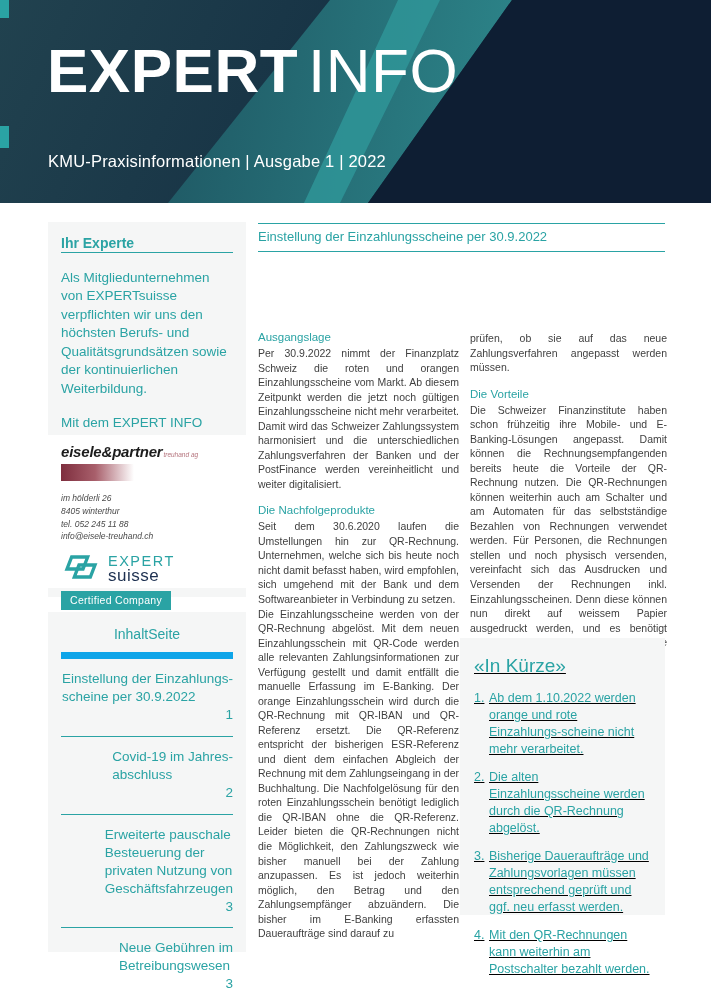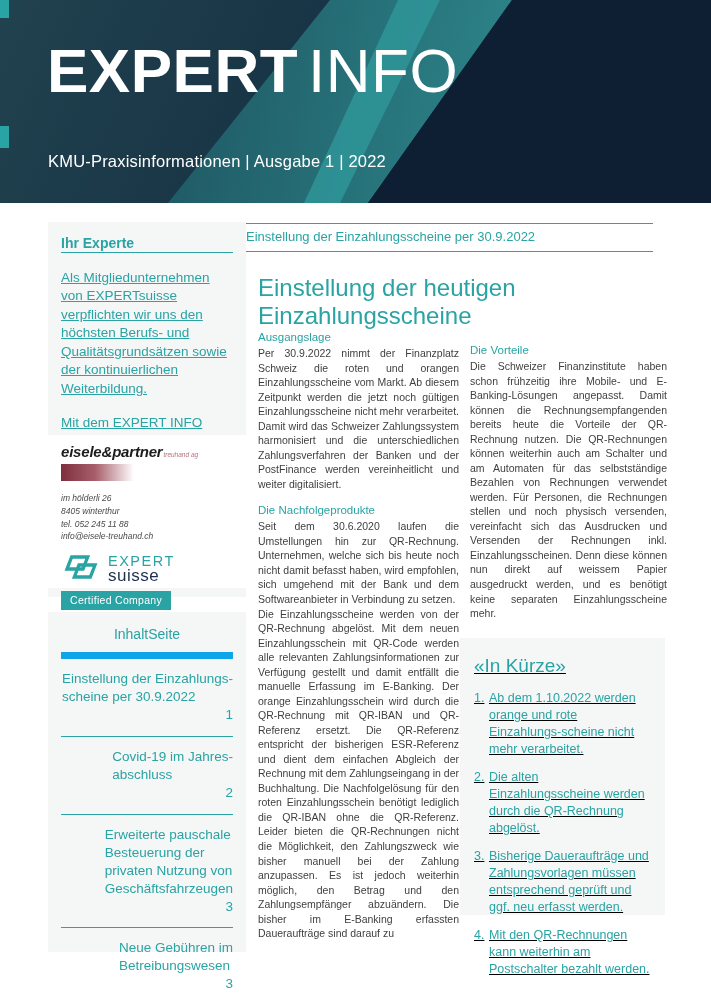--- a/index.html
+++ b/index.html
@@ -22,21 +22,21 @@
   .masthead{position:absolute;left:47px;top:40px;color:#fff;font-size:62px;line-height:1;letter-spacing:.5px;white-space:nowrap;}
   .masthead .b{font-weight:700;}
   .masthead .l{font-weight:300;margin-left:10px;}
   .hdr-sub{position:absolute;left:48px;top:152px;color:#fff;font-size:16.5px;font-weight:400;letter-spacing:.2px;}
 
   
   .graybox{position:absolute;background:#f5f6f6;}
   .box-expert{left:48px;top:222px;width:198px;height:375px;}
   .box-inner{padding:10px 13px 0;}
   .side-h{color:#2aa3a4;font-size:14px;padding:3px 0 1px;border-bottom:1px solid #2aa3a4;margin:0;font-weight:700;}
-  .side-p{color:#2aa3a4;font-size:13.5px;line-height:1.37;margin:16px 0 0;font-weight:400;text-decoration:underline;}
+  .side-p{color:#2aa3a4;font-size:13.5px;line-height:1.37;margin:16px 0 0;font-weight:400;}
 
   .logo-panel{position:absolute;left:0;top:213px;width:198px;height:153px;background:#fff;padding:8px 13px;box-sizing:border-box;}
   .ep-word{font-style:italic;font-weight:700;color:#1c1c1c;font-size:15px;letter-spacing:-.2px;white-space:nowrap;}
   .ep-suffix{font-style:italic;font-weight:400;color:#b4737c;font-size:6.5px;margin-left:1px;}
   .ep-bar{width:76px;height:17px;margin-top:3px;background:linear-gradient(90deg,#7e2e3e 0%,#a85f6b 45%,#ffffff 96%);}
   .ep-addr{margin-top:11px;font-style:italic;font-size:8.5px;line-height:1.5;color:#4a4a4a;white-space:pre-line;}
   .es-row{display:flex;align-items:center;margin-top:9px;}
   .es-glyph{flex:0 0 auto;margin-right:7px;}
   .es-words{line-height:1;}
   .es-expert{color:#2aa3a4;font-size:14.5px;font-weight:500;letter-spacing:1.5px;}
@@ -45,21 +45,21 @@
 
   .box-toc{left:48px;top:612px;width:198px;height:340px;}
   .toc-inner{padding:14px 13px 0;}
   .toc-head{display:flex;justify-content:center;color:#2aa3a4;font-size:14px;padding-bottom:10px;border-bottom:7px solid #0ea5e9;}
   .toc-item{display:flex;justify-content:space-between;align-items:flex-end;color:#2aa3a4;font-size:13.5px;line-height:1.33;padding:11px 0 12px;border-bottom:1px solid #2aa3a4;cursor:pointer;flex-direction:column;}
   .toc-item:last-child{border-bottom:none;}
   .toc-label{white-space:pre-line;}
   .toc-page{padding-left:6px;}
 
   
-  .kicker{position:absolute;left:246px;top:223px;width:407px;border-top:1.5px solid #2aa3a4;border-bottom:1.5px solid #2aa3a4;
+  .kicker{position:absolute;left:258px;top:223px;width:407px;border-top:1.5px solid #2aa3a4;border-bottom:1.5px solid #2aa3a4;
     color:#2aa3a4;font-size:13px;padding:5px 0 7px;}
   .headline{position:absolute;left:258px;top:258px;width:420px;color:#2aa3a4;font-size:24px;line-height:1.17;font-weight:400;white-space:pre-line;}
 
   .col{position:absolute;top:331px;}
   .col1{left:258px;width:201px;}
   .col2{left:470px;width:197px;}
   .bodytxt{color:#3f3f3f;font-size:10.5px;line-height:1.385;text-align:justify;hyphens:auto;-webkit-hyphens:auto;margin:0;}
   .sub-h{color:#2aa3a4;font-size:11.5px;font-weight:400;margin:0 0 3px;}
   .gap-top{margin-top:13px;}
 
@@ -147,32 +147,31 @@
       </div>
       <div class="toc-item">
         <span class="toc-label">Neuerungen Berufskosten-
 verordnung 2022</span>
         <span class="toc-page">4</span>
       </div>
     </div>
   </div>
 
   <div class="kicker">Einstellung der Einzahlungsscheine per 30.9.2022</div>
-  <h1 class="headline">Einstellung der heutigen
-Einzahlungsscheine</h1>
 
   <div class="col col1">
     <h3 class="sub-h">Ausgangslage</h3>
     <p class="bodytxt">Per 30.9.2022 nimmt der Finanzplatz Schweiz die roten und orangen Einzahlungsscheine vom Markt. Ab diesem Zeitpunkt werden die jetzt noch gültigen Einzahlungsscheine nicht mehr verarbeitet. Damit wird das Schweizer Zahlungssystem harmonisiert und die unterschiedlichen Zahlungsverfahren der Banken und der PostFinance werden vereinheitlicht und weiter digitalisiert.</p>
     <h3 class="sub-h gap-top">Die Nachfolgeprodukte</h3>
     <p class="bodytxt">Seit dem 30.6.2020 laufen die Umstellungen hin zur QR-Rechnung. Unternehmen, welche sich bis heute noch nicht damit befasst haben, wird empfohlen, sich umgehend mit der Bank und dem Softwareanbieter in Verbindung zu setzen.</p>
     <p class="bodytxt">Die Einzahlungsscheine werden von der QR-Rechnung abgelöst. Mit dem neuen Einzahlungsschein mit QR-Code werden alle relevanten Zahlungsinformationen zur Verfügung gestellt und damit entfällt die manuelle Erfassung im E-Banking. Der orange Einzahlungsschein wird durch die QR-Rechnung mit QR-IBAN und QR-Referenz ersetzt. Die QR-Referenz entspricht der bisherigen ESR-Referenz und dient dem einfachen Abgleich der Rechnung mit dem Zahlungseingang in der Buchhaltung. Die Nachfolgelösung für den roten Einzahlungsschein benötigt lediglich die QR-IBAN ohne die QR-Referenz. Leider bieten die QR-Rechnungen nicht die Möglichkeit, den Zahlungszweck wie bisher manuell bei der Zahlung anzupassen. Es ist jedoch weiterhin möglich, den Betrag und den Zahlungsempfänger abzuändern. Die bisher im E-Banking erfassten Daueraufträge sind darauf zu</p>
   </div>
 
   <div class="col col2">
+    <p class="bodytxt">prüfen, ob sie auf das neue Zahlungsverfahren angepasst werden müssen.</p>
     <h3 class="sub-h gap-top">Die Vorteile</h3>
     <p class="bodytxt">Die Schweizer Finanzinstitute haben schon frühzeitig ihre Mobile- und E-Banking-Lösungen angepasst. Damit können die Rechnungsempfangenden bereits heute die Vorteile der QR-Rechnung nutzen. Die QR-Rechnungen können weiterhin auch am Schalter und am Automaten für das selbstständige Bezahlen von Rechnungen verwendet werden. Für Personen, die Rechnungen stellen und noch physisch versenden, vereinfacht sich das Ausdrucken und Versenden der Rechnungen inkl. Einzahlungsscheinen. Denn diese können nun direkt auf weissem Papier ausgedruckt werden, und es benötigt keine separaten Einzahlungsscheine mehr.</p>
   </div>
 
   <div class="inkuerze">
     <h2 class="ik-title">«In Kürze»</h2>
     <ol class="ik-list">
       <li>
           <span>Ab dem 1.10.2022 werden orange und rote Einzahlungs-scheine nicht mehr verarbeitet.</span>
         </li>

